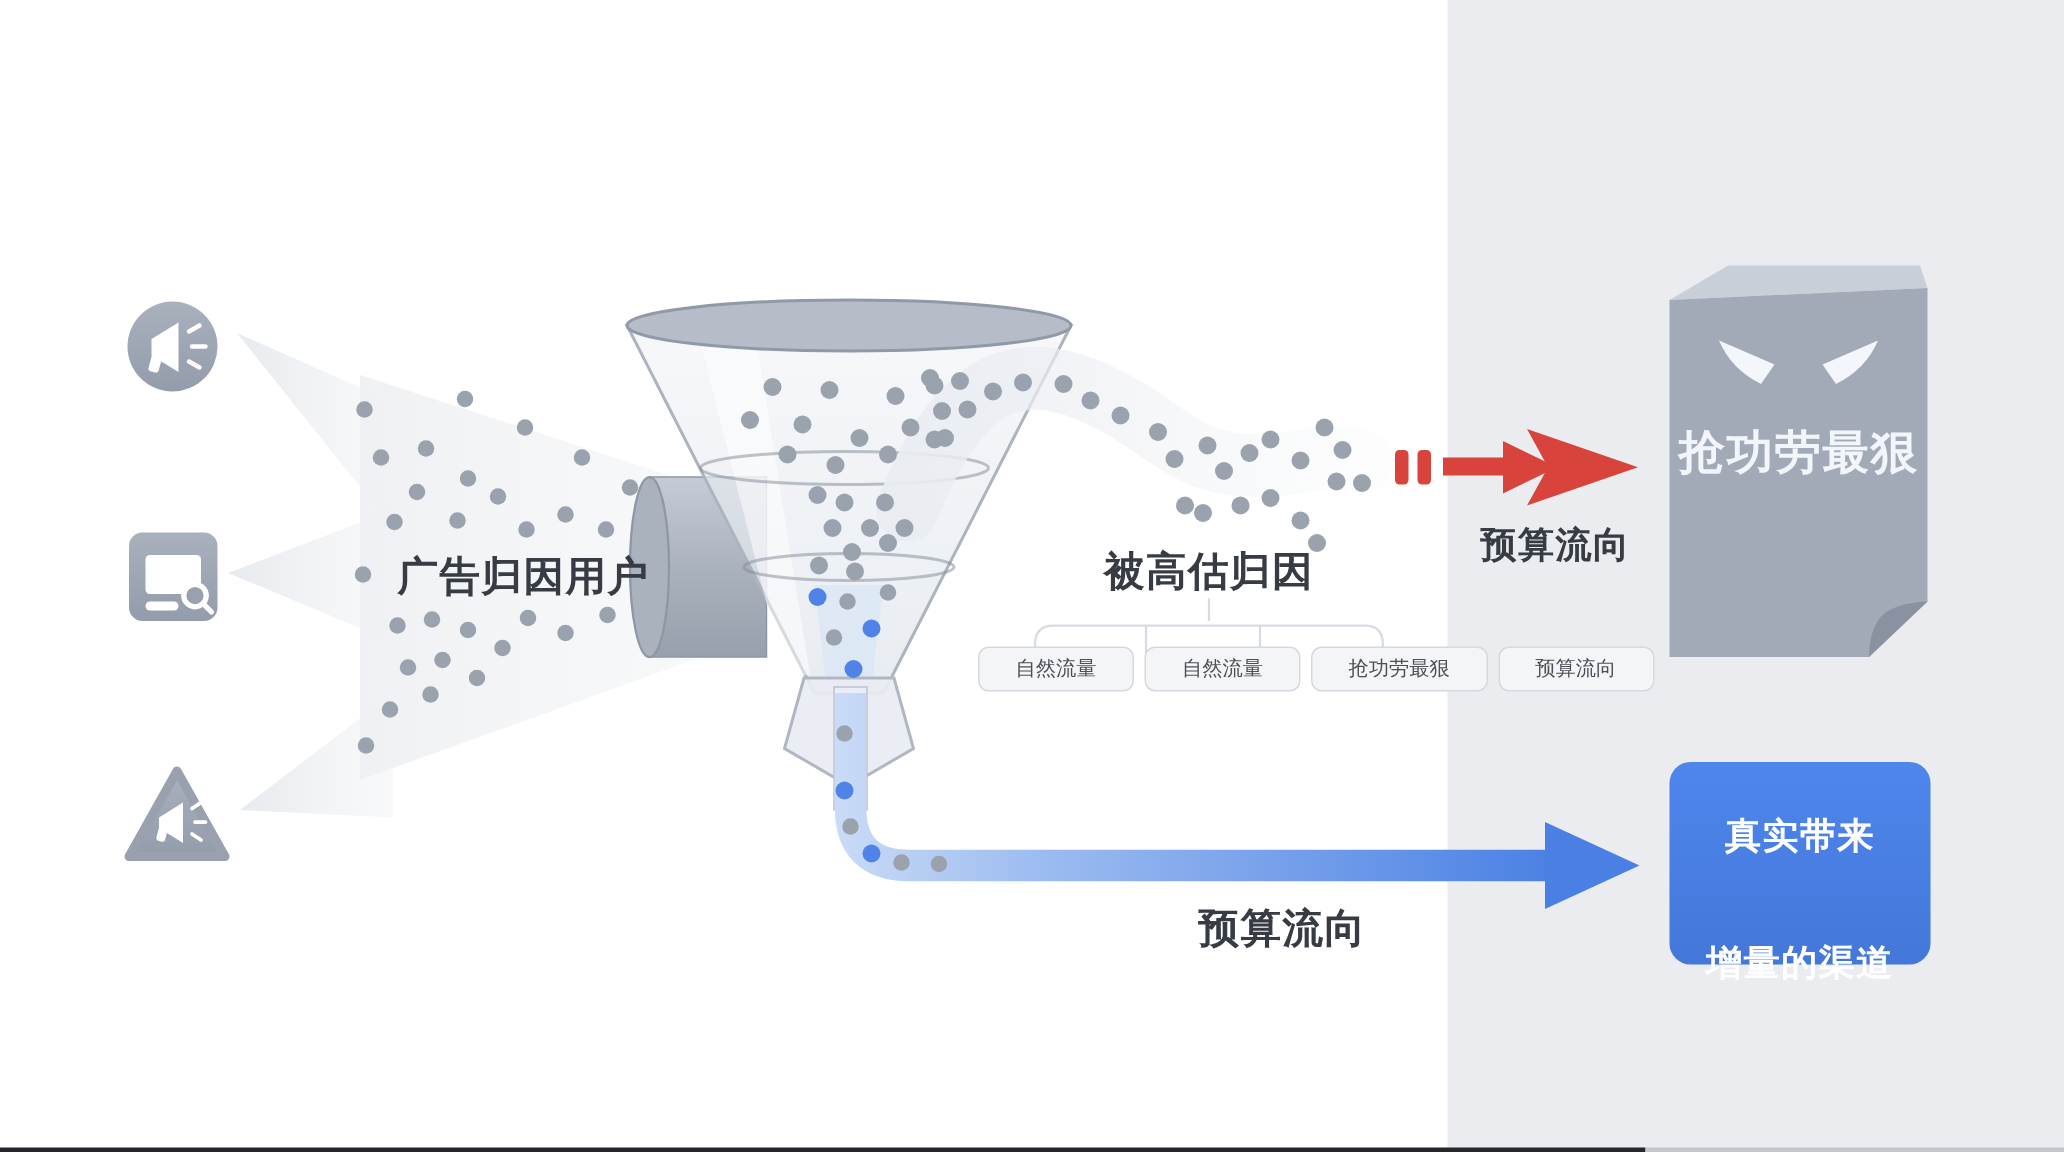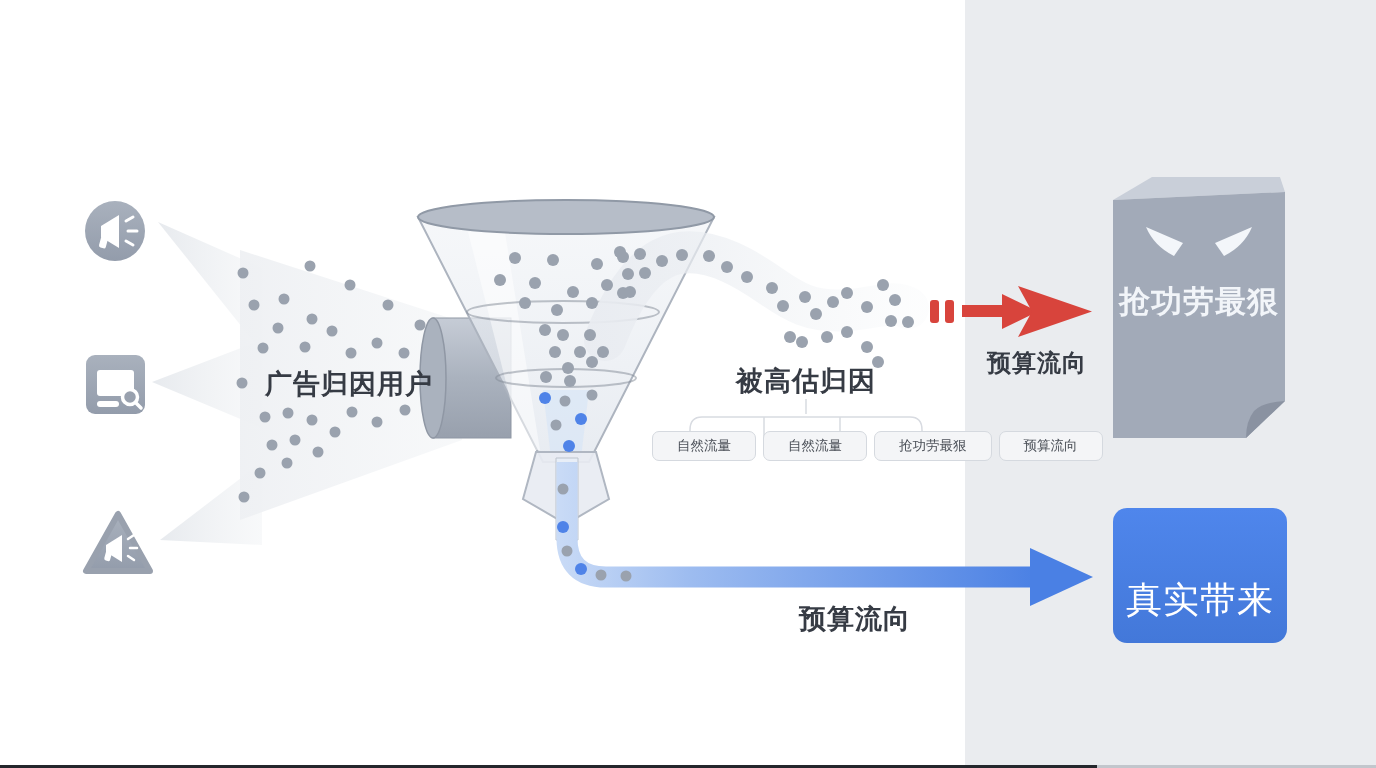--- a/index.html
+++ b/index.html
@@ -12,21 +12,21 @@
   .t-title{font-size:29px;}
   .t-label{font-size:27px;}
   .tags-row{position:absolute;left:652px;top:431px;z-index:3;display:flex;gap:7px;}
   .tag{display:inline-block;background:#f4f5f7;border:1px solid #d5d9df;border-radius:7px;
        padding:5px 24px;font-size:13.5px;color:#4b5058;white-space:nowrap;}
   .slab-text{position:absolute;left:1199px;top:285px;z-index:3;transform:translateX(-50%);
        text-align:center;color:#f2f5f9;font-size:31px;font-weight:bold;line-height:34px;letter-spacing:1px;}
   .blue-box{position:absolute;left:1113px;top:508px;width:174px;height:135px;z-index:2;
        background:linear-gradient(180deg,#4f86ec,#4378d9);border-radius:14px;
        display:flex;flex-direction:column;justify-content:center;align-items:center;}
-  .blue-box .line{color:#ffffff;font-size:36px;font-weight:normal;line-height:37px;letter-spacing:1px;margin-top:48px;}
+  .blue-box .line{color:#ffffff;font-size:24px;font-weight:bold;line-height:37px;letter-spacing:1px;margin-top:48px;}
   .bottom-bar-dark{position:absolute;left:0;top:765px;width:1097px;height:3px;background:#24272c;z-index:4;}
   .bottom-bar-light{position:absolute;left:1097px;top:765px;width:279px;height:3px;background:#c2c6cc;z-index:4;}
 </style>
 </head>
 <body>
 
 <div class="stage">
   <div class="panel-right"></div>
 
   <svg class="art" width="1376" height="768" viewBox="0 0 1376 768">
@@ -245,17 +245,18 @@
     <span class="tag">抢功劳最狠</span>
     <span class="tag">预算流向</span>
   </div>
 
   <div class="slab-text">
     <div>抢功劳最狠</div>
   </div>
 
   <div class="blue-box">
     <div class="line">真实带来</div>
+    <div class="line">增量的渠道</div>
   </div>
 
   <div class="bottom-bar-dark"></div>
   <div class="bottom-bar-light"></div>
 </div>
 
 </body></html>

